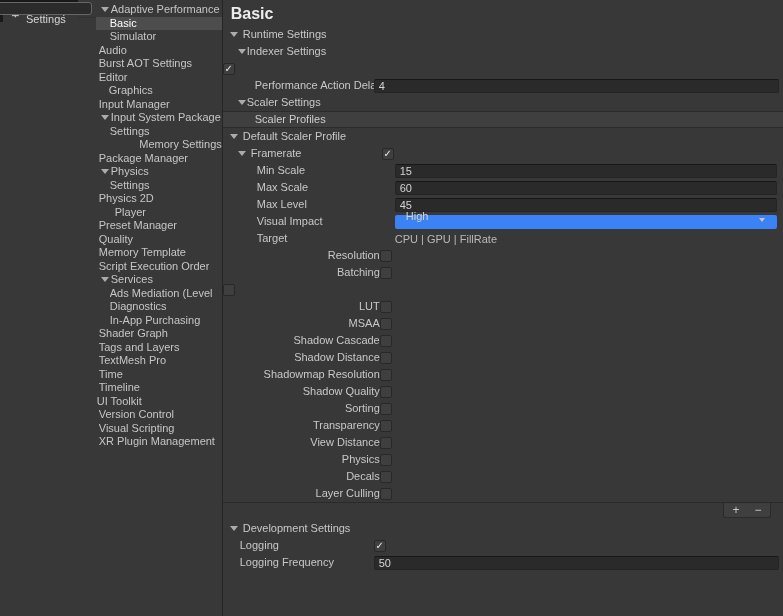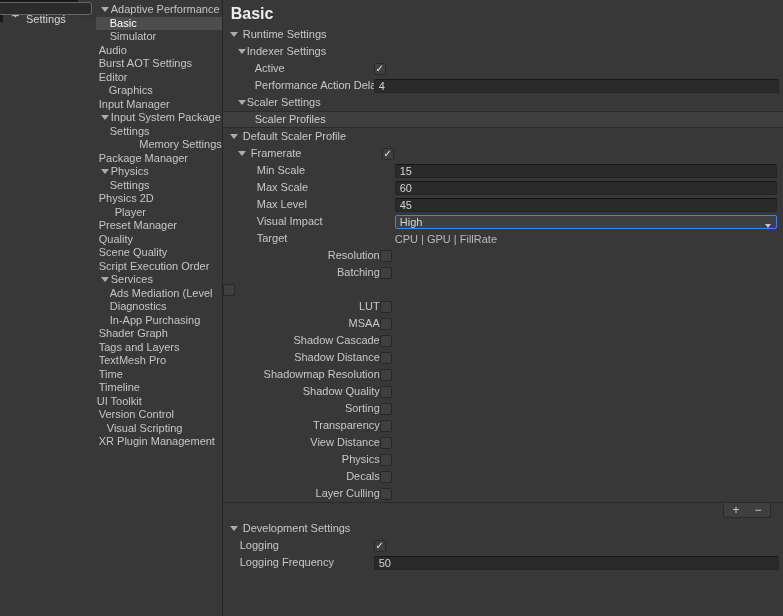--- a/index.html
+++ b/index.html
@@ -44,21 +44,21 @@
   .fr-head { flex:0 0 159px; width:159px; display:flex; align-items:center; gap:4px; padding-left:15px; }
   .fold { display:flex; align-items:center; justify-content:center; width:9px; }
   .fold::before { content:""; display:block; border-left:4px solid transparent; border-right:4px solid transparent; border-top:5px solid #ABABAB; }
 
   .field { flex:1; height:14px; background:#2A2A2A; border:1px solid #242424; border-top-color:#171717; border-radius:2px; color:#D4D4D4; font:11px "Liberation Sans",sans-serif; padding:0 4px; outline:none; min-width:0; }
   .mr4 { margin-right:4px; } .mr6 { margin-right:6px; }
 
   .checkbox { width:12px; height:12px; flex:0 0 12px; background:#3F3F3F; border:1px solid #282828; border-radius:2px; display:flex; align-items:center; justify-content:center; cursor:default; }
   .checkbox.on::before { content:"\2713"; color:#ECECEC; font-size:10px; line-height:10px; }
 
-  .dropdown { flex:1; height:14px; background:#3F3F3F; border:1px solid #3b82f6; border-radius:2px; display:flex; align-items:flex-end; padding-left:4px; color:#D4D4D4; cursor:default; min-width:0; }
+  .dropdown { flex:1; height:14px; background:#3F3F3F; border:7px solid #3b82f6; border-radius:2px; display:flex; align-items:flex-end; padding-left:4px; color:#D4D4D4; cursor:default; min-width:0; }
   .dd-arrow { margin-left:auto; margin-right:5px; border-left:3.5px solid transparent; border-right:3.5px solid transparent; border-top:4px solid #C4C4C4; }
 
   .band { background:#3F3F3F; border-top:1px solid #2B2B2B; border-bottom:1px solid #2B2B2B; }
   .band .lbl { padding-left:32px; color:#CDCDCD; }
 
   .target-value { color:#B9B9B9; }
 
   .list-bottom { height:18px; flex:0 0 18px; border-top:1px solid #2A2A2A; display:flex; justify-content:flex-end; padding-right:12px; }
   .list-footer { width:48px; height:15px; background:#3F3F3F; border:1px solid #2A2A2A; border-top:none; border-radius:0 0 3px 3px; display:flex; align-items:center; justify-content:center; gap:2px; }
   .list-footer .btn { width:20px; text-align:center; color:#C6C6C6; font-size:12px; line-height:13px; cursor:default; }
@@ -159,21 +159,21 @@
         <div class="sb-row" style="padding-left: 3px;">
           <span class="tri blank"></span>
           <span class="sb-label">Preset Manager</span>
         </div>
         <div class="sb-row" style="padding-left: 3px;">
           <span class="tri blank"></span>
           <span class="sb-label">Quality</span>
         </div>
         <div class="sb-row" style="padding-left: 3px;">
           <span class="tri blank"></span>
-          <span class="sb-label">Scene Quality</span>
+          <span class="sb-label">Memory Template</span>
         </div>
         <div class="sb-row" style="padding-left: 3px;">
           <span class="tri blank"></span>
           <span class="sb-label">Script Execution Order</span>
         </div>
         <div class="sb-row" style="padding-left: 3px;">
           <span class="tri open"></span>
           <span class="sb-label">Services</span>
         </div>
         <div class="sb-row" style="padding-left: 14px;">
@@ -209,21 +209,21 @@
           <span class="sb-label">Timeline</span>
         </div>
         <div class="sb-row" style="padding-left: 1px;">
           <span class="tri blank"></span>
           <span class="sb-label">UI Toolkit</span>
         </div>
         <div class="sb-row" style="padding-left: 3px;">
           <span class="tri blank"></span>
           <span class="sb-label">Version Control</span>
         </div>
-        <div class="sb-row" style="padding-left: 3px; margin-left: 8px;">
+        <div class="sb-row" style="padding-left: 3px;">
           <span class="tri blank"></span>
           <span class="sb-label">Visual Scripting</span>
         </div>
         <div class="sb-row" style="padding-left: 3px;">
           <span class="tri blank"></span>
           <span class="sb-label">XR Plugin Management</span>
         </div>
       </div>
 
     <div class="content">
@@ -233,21 +233,20 @@
         <span class="fold"></span>
         <span class="lbl">Runtime Settings</span>
       </div>
 
       <div class="row f2">
         <span class="fold"></span>
         <span class="lbl">Indexer Settings</span>
       </div>
 
       <div class="row">
-        <span class="lbl lbl-a">Active</span>
         <span class="checkbox on"></span>
       </div>
 
       <div class="row">
         <span class="lbl lbl-a">Performance Action Delay</span>
         <input class="field mr4" value="4" style="">
       </div>
 
       <div class="row f2">
         <span class="fold"></span>

